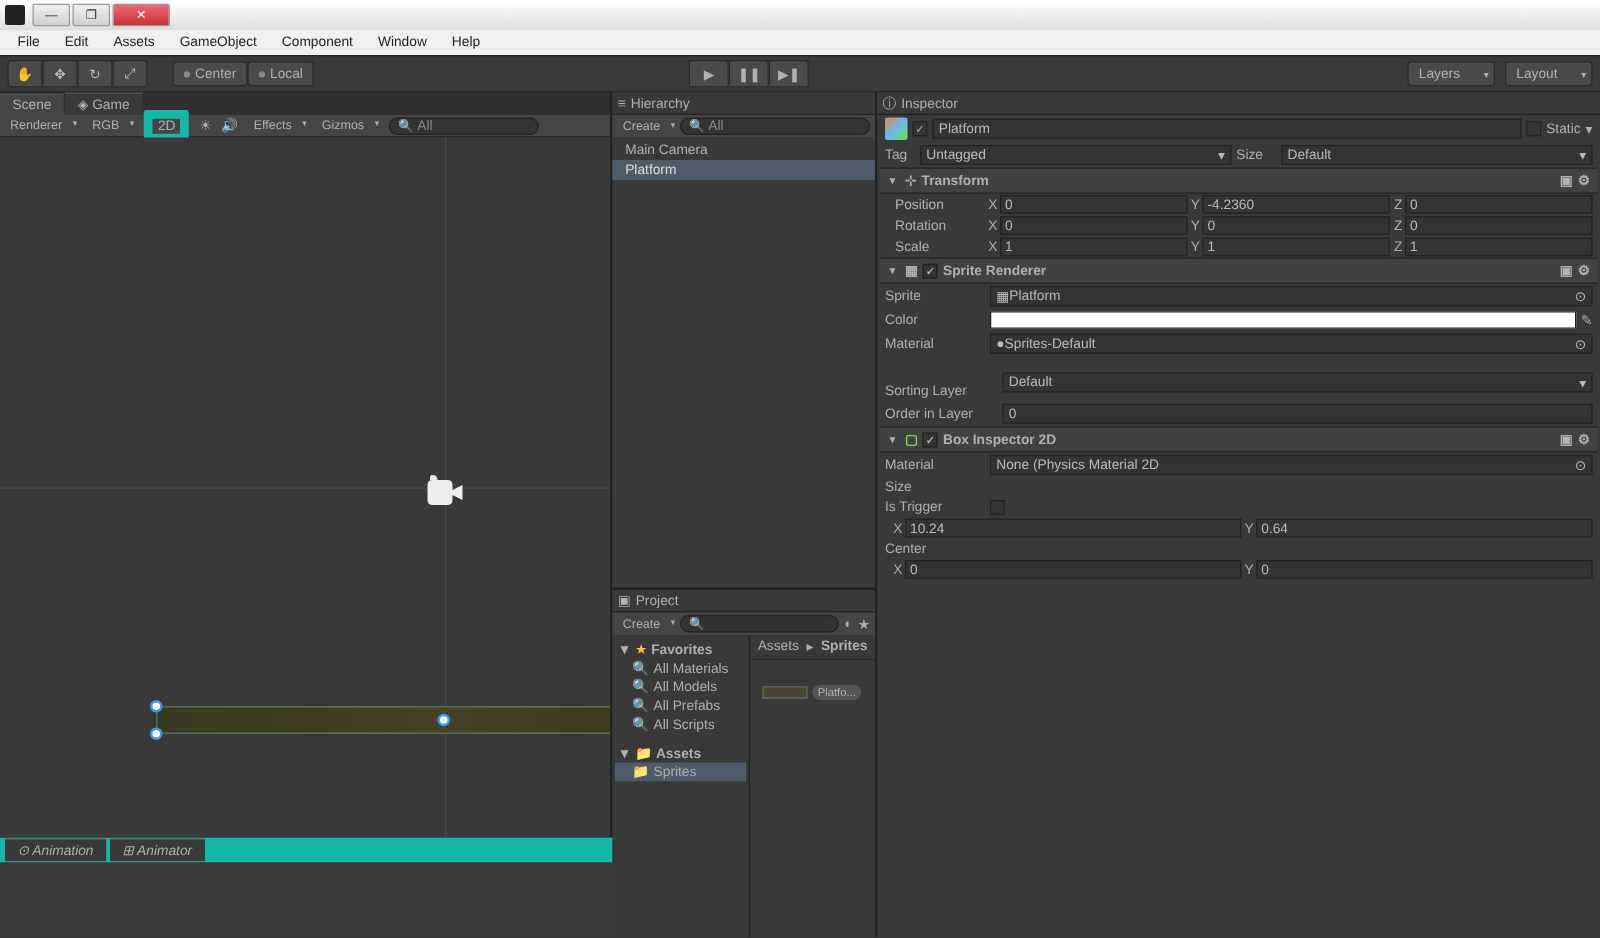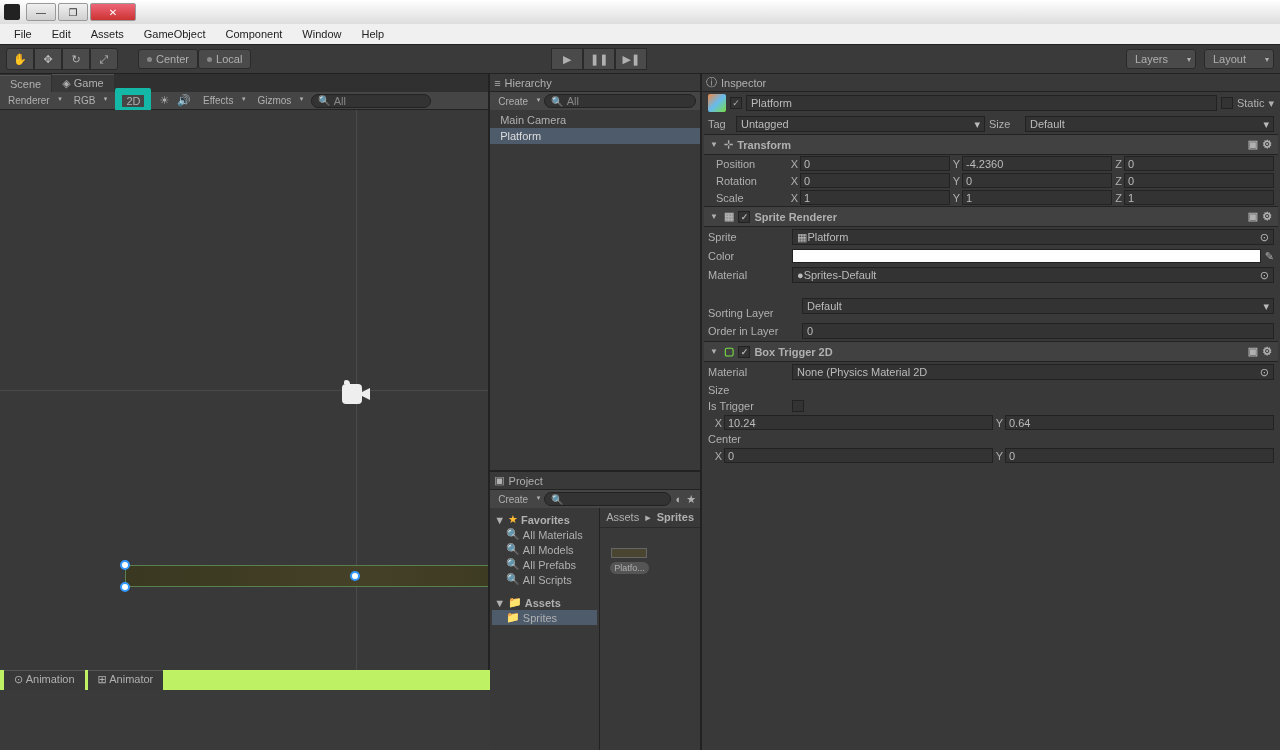--- a/index.html
+++ b/index.html
@@ -40,39 +40,39 @@
 .scene-controls { height:18px; background:#454545; display:flex; align-items:center; padding:0 4px; gap:8px; border-bottom:1px solid #222;}
 .mini-drop { padding: 0 12px 0 4px; position:relative; font-size:10px;}
 .mini-drop::after{content:"▾"; position:absolute; right:0; font-size:7px;}
 .viewport { flex:1; background:#393939; position:relative; overflow:hidden;}
 .grid-h { position:absolute; left:0; right:0; height:1px; background:#4a4a4a; }
 .grid-v { position:absolute; top:0; bottom:0; width:1px; background:#4a4a4a; }
 .camera-icon { position:absolute; left:338px; top:270px; width:36px; height:28px; }
 .camera-icon svg{fill:#eee;}
 .platform { position:absolute; left:125px; top:455px; width:460px; height:22px; background:linear-gradient(90deg,#3a3820,#454028,#3a3820); border:1px solid #5a8050;}
 .handle { width:10px; height:10px; background:#fff; border:2px solid #39f; border-radius:50%; position:absolute;}
-.bottom-tabs { height:20px; background:#bef264; display:flex; padding:0 4px; gap:2px;}
+.bottom-tabs { height:20px; background:#14b8a6; display:flex; align-items:center; padding:0 4px; gap:2px;font-style:italic;}
 
 
 .mid-col { width: 254px; display:flex; flex-direction:column; border-right:2px solid #222;}
 .panel-header { height:18px; background:#393939; display:flex; align-items:center; padding:0 4px; gap:4px; border-bottom:1px solid #222;}
 .panel-sub { height:18px; background:#454545; display:flex; align-items:center; padding:0 4px; gap:4px;}
 .hier-list { flex:1; background:#393939; padding:2px 0;}
 .hier-item { padding:2px 10px; }
 .hier-item.sel { background:#4d5b6a; color:#ddd;}
 
 
 .project-area { height: 280px; display:flex; flex-direction:column; border-top:2px solid #222;}
 .project-body { flex:1; display:flex;}
 .proj-tree { width:110px; background:#393939; padding:4px 2px; border-right:1px solid #222;}
 .proj-tree-item { padding:1px 2px; display:flex; align-items:center; gap:3px; font-size:10px;}
 .proj-content { flex:1; background:#393939; display:flex; flex-direction:column;}
 .breadcrumb { padding:3px 6px; background:#393939; border-bottom:1px solid #2a2a2a; display:flex; gap:6px; font-size:10px;}
 .proj-items { flex:1; padding:20px 10px; display:flex; gap:12px; align-items:flex-start;}
-.proj-item { display:flex; flex-direction:column; align-items:center; gap:4px;}
+.proj-item { display:flex; flex-direction:row; align-items:center; gap:4px;}
 .proj-thumb { width:36px; height:10px; background:#4a4530; border:1px solid #666;}
 .proj-label { background:#555; padding:1px 4px; border-radius:6px; font-size:9px;}
 
 
 .right-col { flex:1; background:#393939; display:flex; flex-direction:column;}
 .insp-body { flex:1; overflow-y:auto; padding:0 2px;}
 .insp-row { display:flex; align-items:center; padding:2px 4px; gap:4px;}
 .insp-label { width:80px; color:#b0b0b0;}
 .insp-field { flex:1; background:#333; border:1px solid #222; height:16px; padding:0 4px; color:#bbb; display:flex; align-items:center;}
 .comp-header { background:#414141; padding:3px 6px; display:flex; align-items:center; gap:4px; font-weight:bold; border-top:1px solid #222; border-bottom:1px solid #222;}
@@ -379,21 +379,21 @@
         </div>
       <div class="insp-row">
           <span class="insp-label" style="width:90px;">Order in Layer</span>
           <input class="insp-field" style="border: 1px solid rgb(34, 34, 34);" value="0">
         </div>
 
       <div class="comp-header">
         <span class="fold">▼</span>
           <span style="color:#7d4;">▢</span>
         <span class="checkbox">✓</span>
-        <span>Box Trigger 2D</span>
+        <span>Box Inspector 2D</span>
         <span class="gear-icon">
             <span>▣</span>
             <span>⚙</span>
           </span>
       </div>
       <div class="insp-row">
           <span class="insp-label">Material</span>
           <div class="insp-field">
             <span>None (Physics Material 2D</span>
             <span style="margin-left:auto;">⊙</span>

